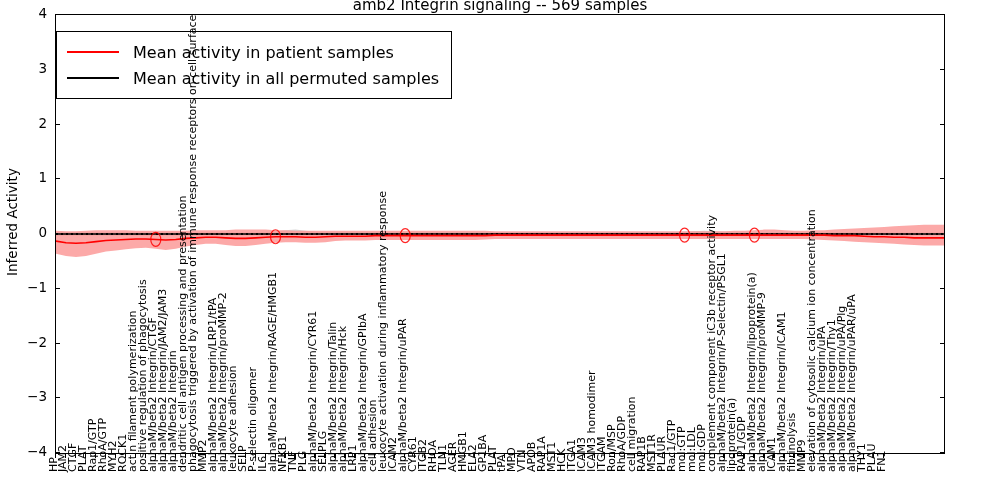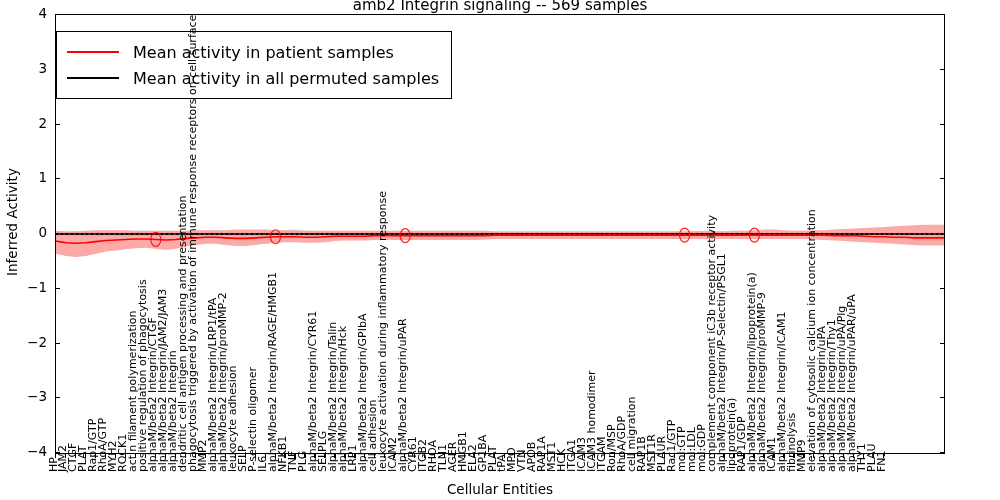--- a/index.html
+++ b/index.html
@@ -301,21 +301,20 @@
       <div class="xl" style="left: 751.815px; bottom: 28px;">MMP9</div>
       <div class="xl tall" style="left: 761.792px; bottom: 28px;">elevation of cytosolic calcium ion concentration</div>
       <div class="xl" style="left: 771.77px; bottom: 28px;">alphaM/beta2 Integrin/uPA</div>
       <div class="xl" style="left: 781.747px; bottom: 28px;">alphaM/beta2 Integrin/Thy1</div>
       <div class="xl" style="left: 791.725px; bottom: 28px;">alphaM/beta2 Integrin/uPA/Plg</div>
       <div class="xl" style="left: 801.702px; bottom: 28px;">alphaM/beta2 Integrin/uPAR/uPA</div>
       <div class="xl" style="left: 811.68px; bottom: 28px;">THY1</div>
       <div class="xl" style="left: 821.657px; bottom: 28px;">PLAU</div>
       <div class="xl" style="left: 831.635px; bottom: 28px;">FN1</div>
     </div>
-<div id="x-axis-title">Cellular Entities</div>
 
 <div id="legend">
   <div class="leg-row">
     <span class="leg-swatch red"></span>
     <span class="leg-text">Mean activity in patient samples</span>
   </div>
   <div class="leg-row">
     <span class="leg-swatch"></span>
     <span class="leg-text">Mean activity in all permuted samples</span>
   </div>

